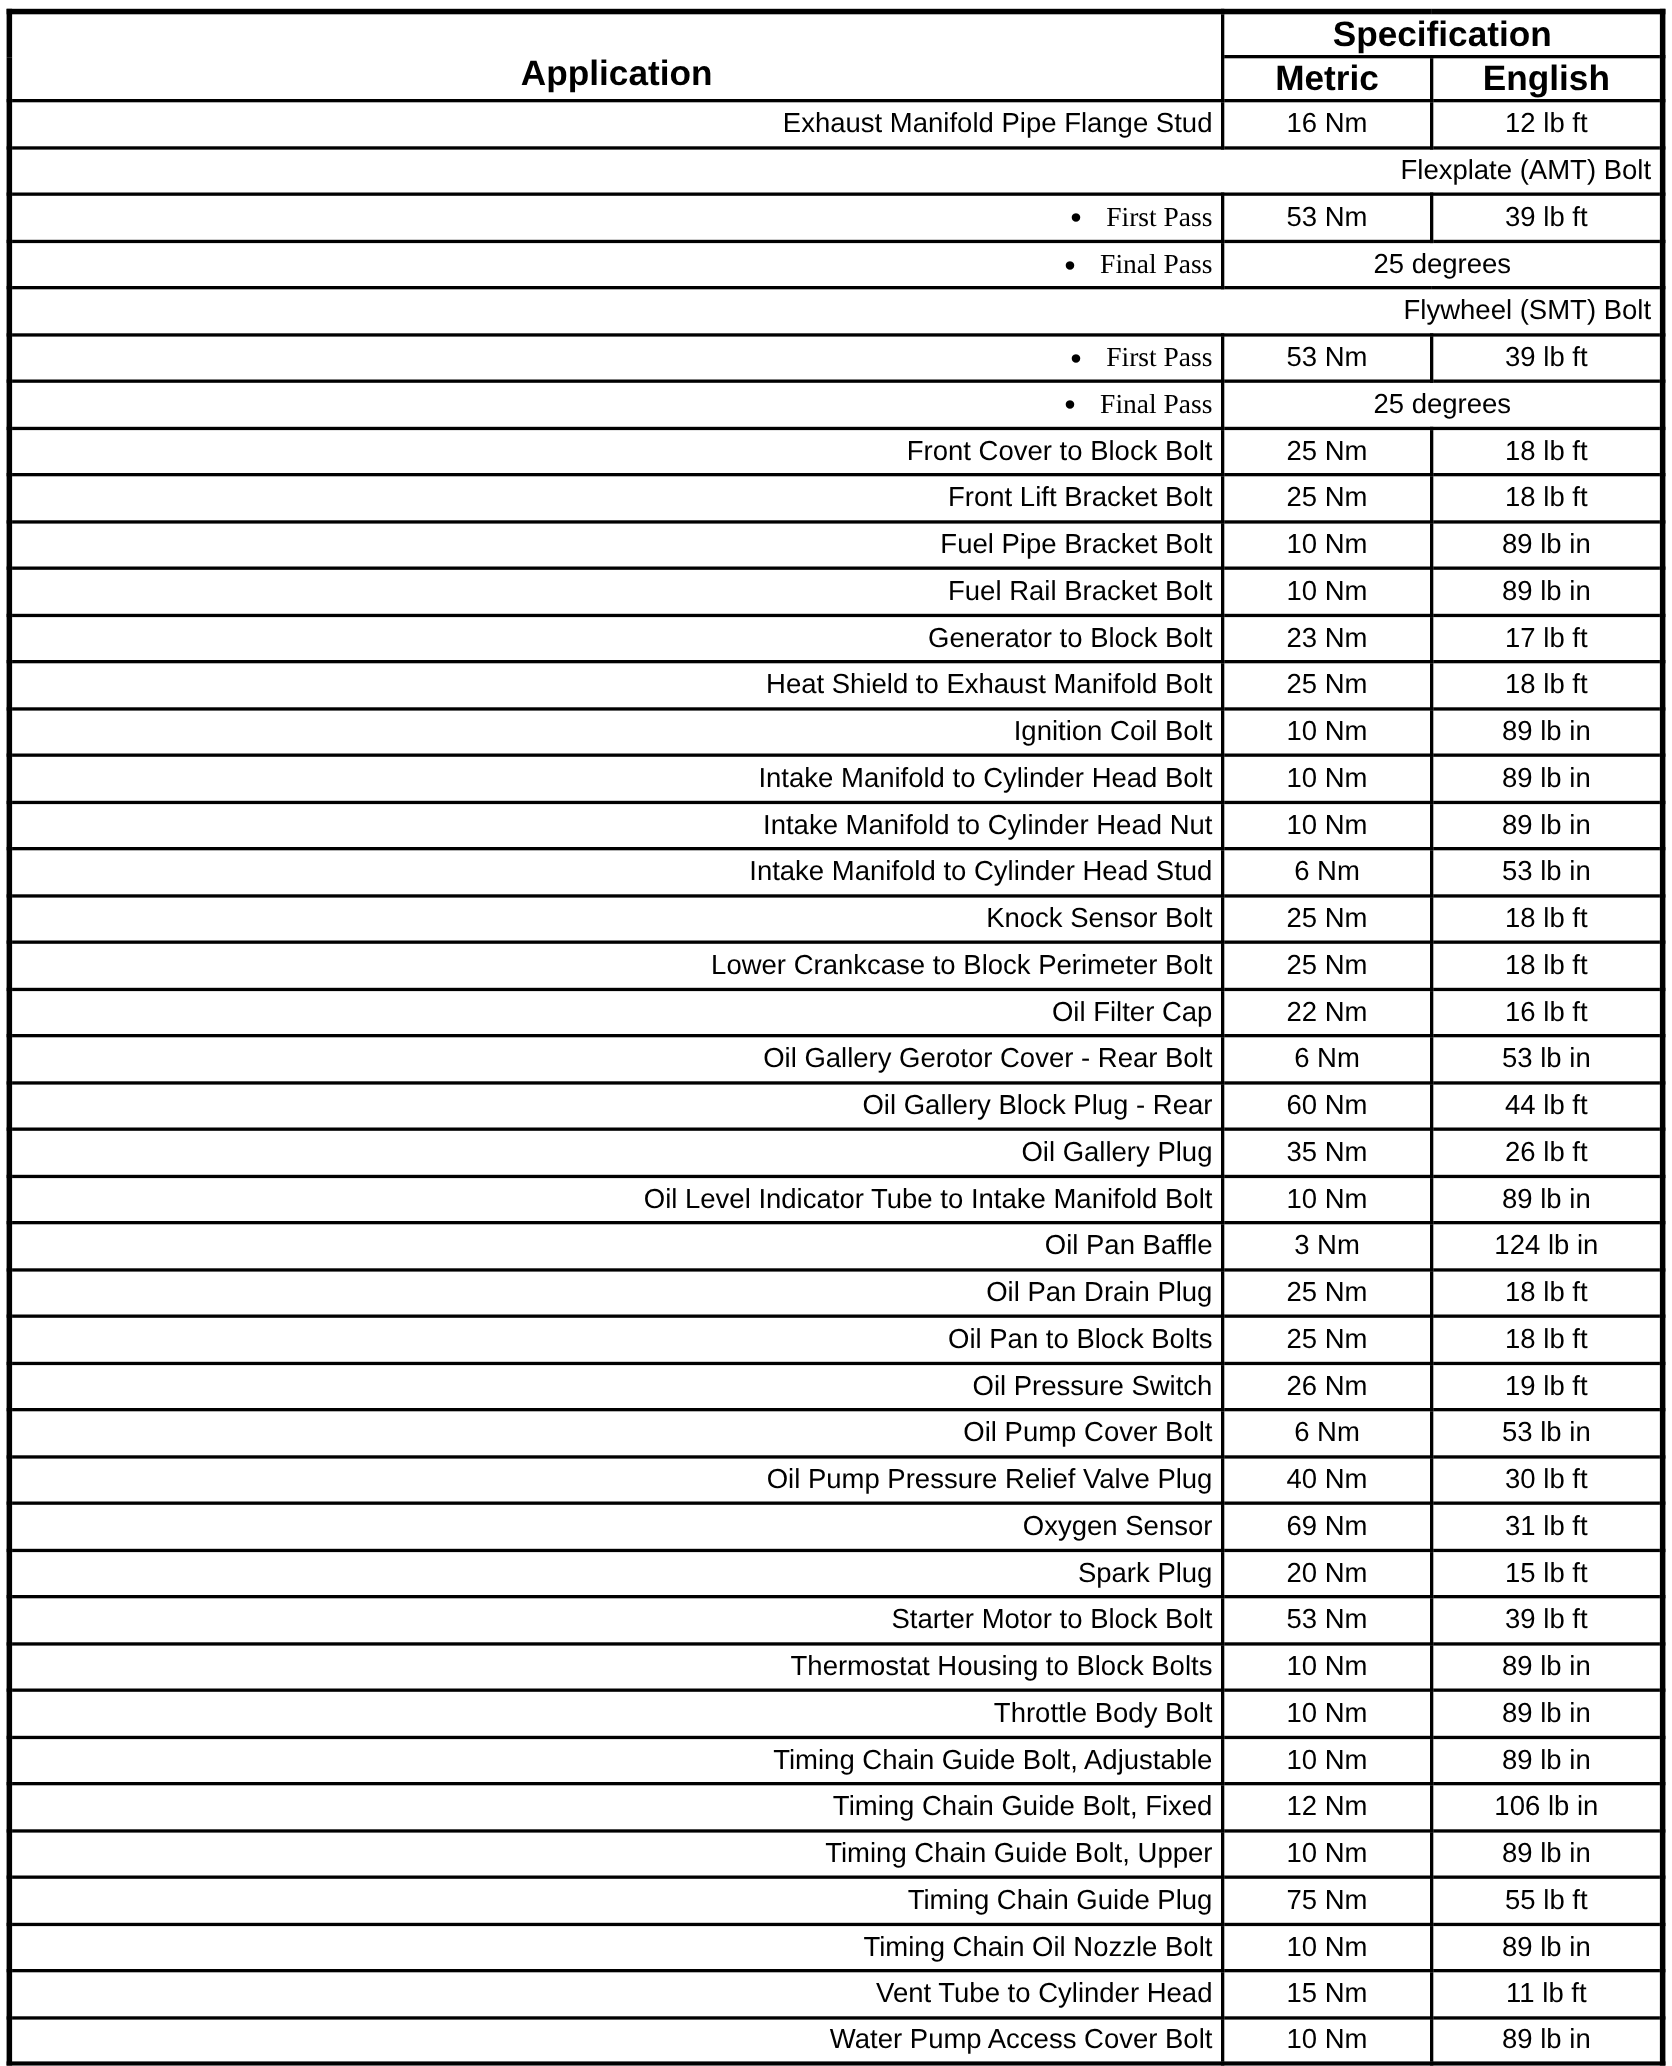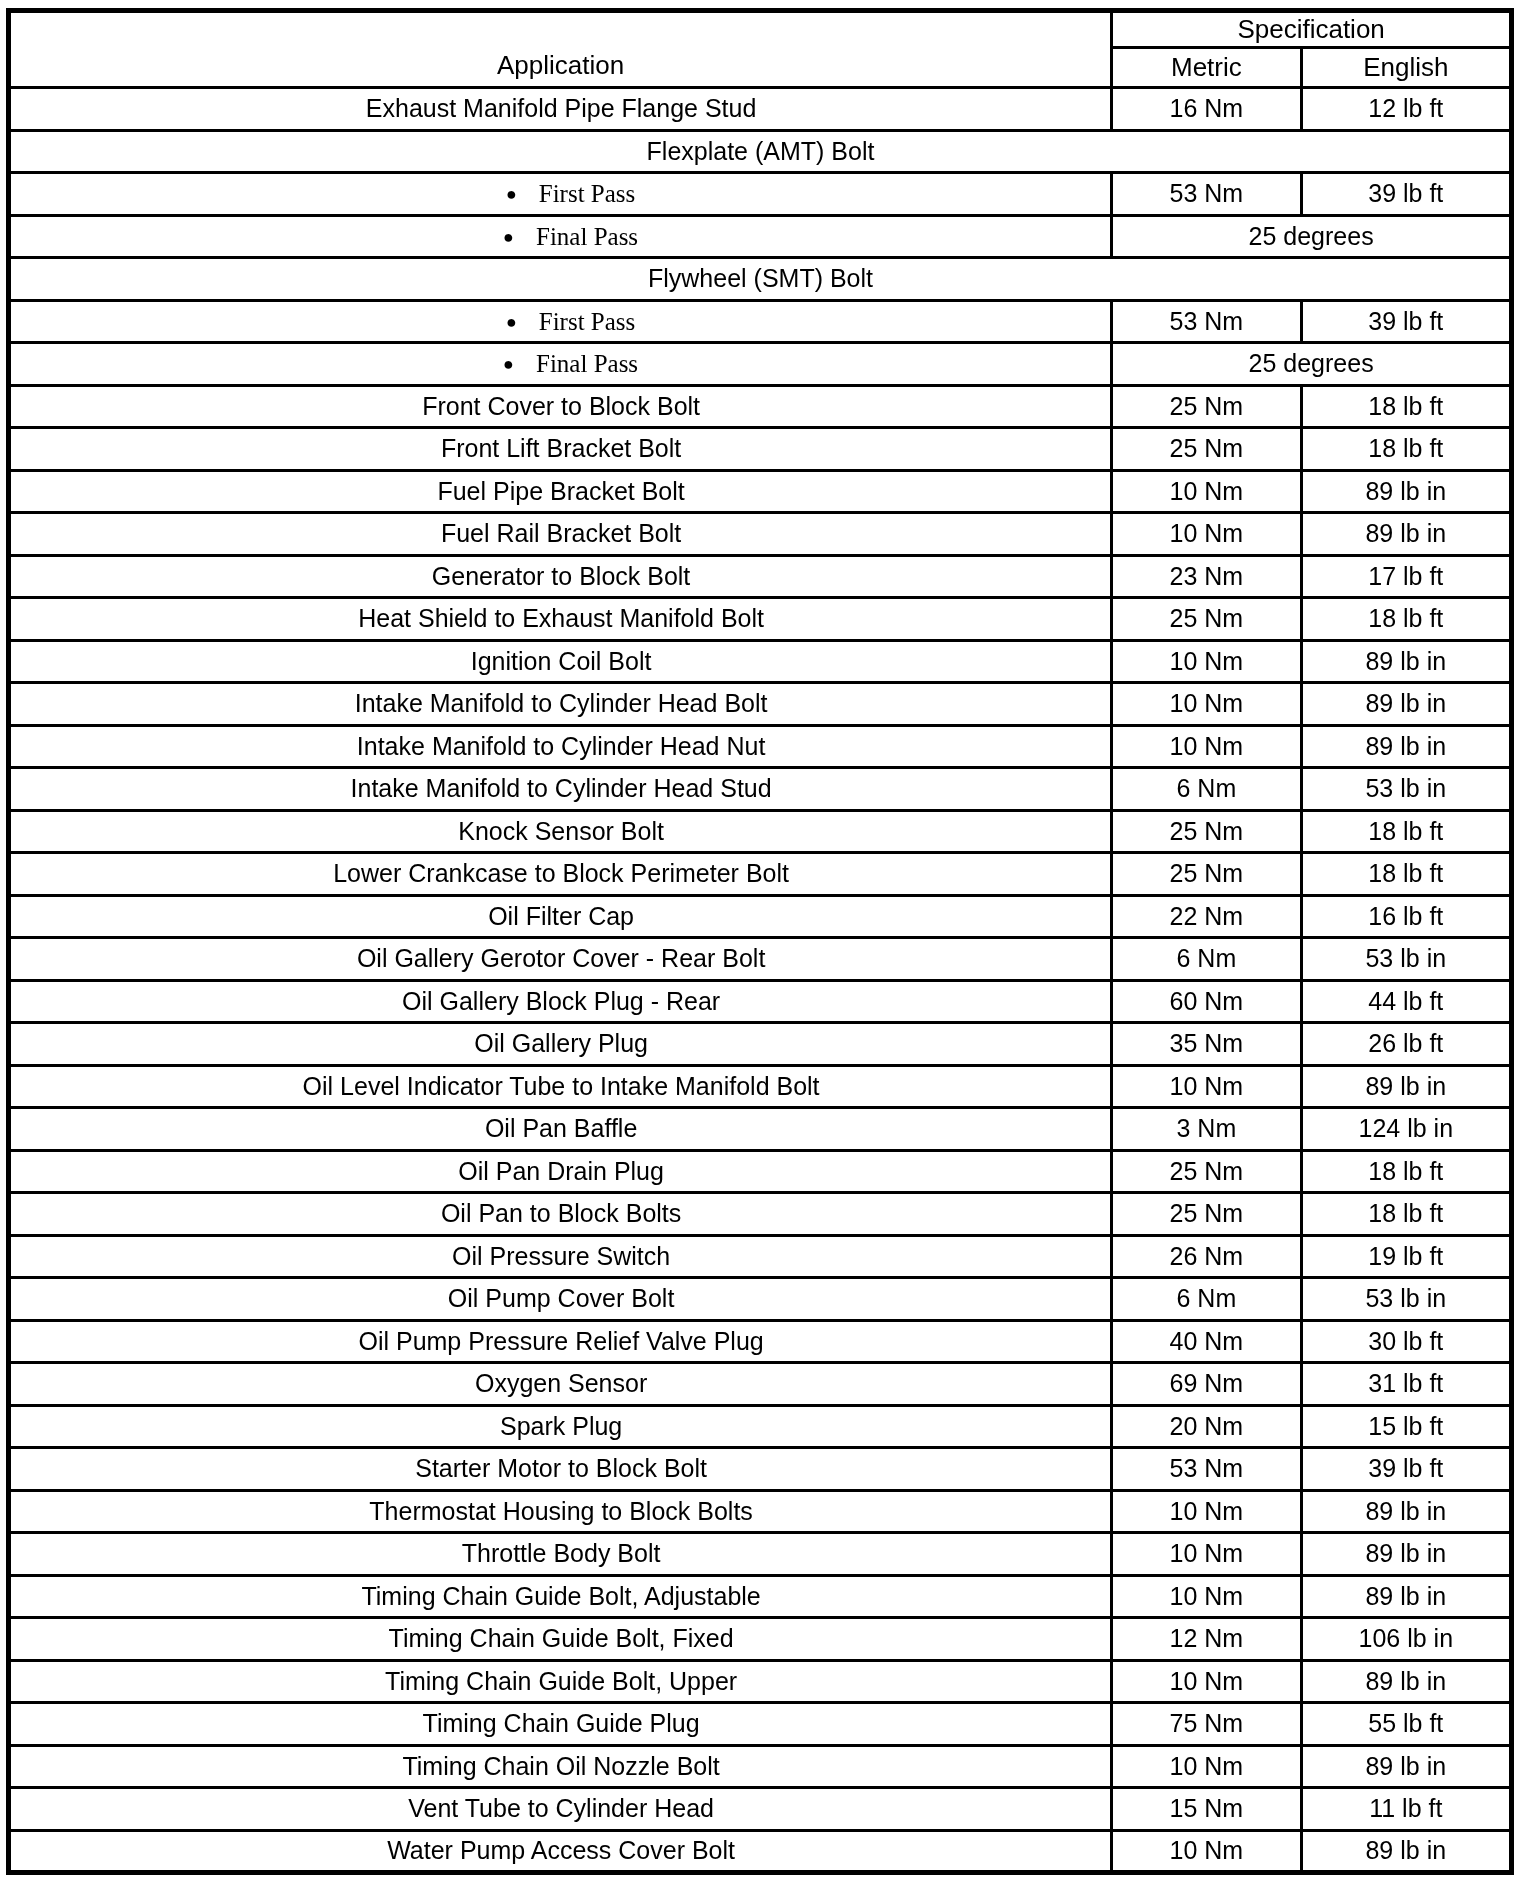--- a/index.html
+++ b/index.html
@@ -31,38 +31,38 @@
   .spec-table th,
   .spec-table td {
     border: 3px solid #000000;
     padding: 0 8px;
     vertical-align: middle;
     overflow: hidden;
     white-space: nowrap;
   }
   
   .spec-table thead th {
-    font-size: 26px;
-    font-weight: normal;
+    font-size: 32px;
+    font-weight: bold;
     text-align: center;
   }
   tr.hdr-top { height: 37px; }
   tr.hdr-bottom { height: 40px; }
   th.app-hdr {
     vertical-align: bottom;
     padding-bottom: 5px;
   }
   
   .spec-table tbody tr { height: 42.5px; }
   .spec-table td {
     font-size: 25px;
     font-weight: normal;
   }
   td.app {
-    text-align: center;
+    text-align: right;
     padding-left: 9px;
   }
   td.val {
     text-align: center;
   }
   td.bullet-cell {
     padding-left: 28px;
   }
   .bullet-dot {
     display: inline-block;

